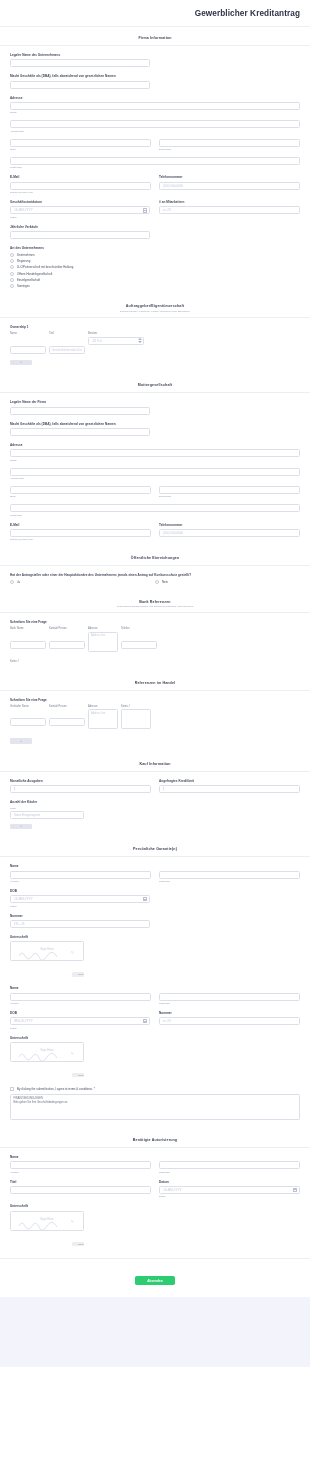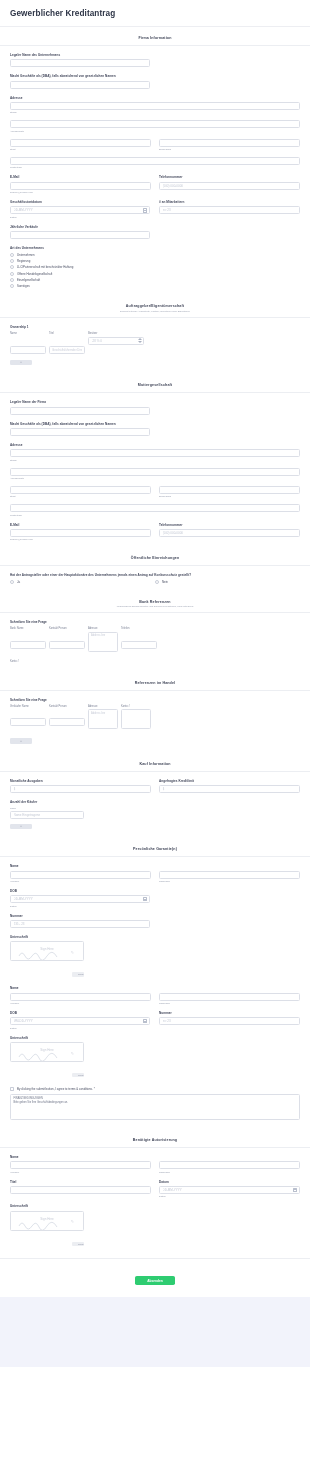--- a/index.html
+++ b/index.html
@@ -9,21 +9,21 @@
     background: #ffffff;
     font-family: "Liberation Sans", sans-serif;
     color: #3b3f51;
     -webkit-font-smoothing: antialiased;
   }
   .page { width: 310px; background: #ffffff; }
 
   
   .form-header {
     padding: 9px 10px 8px;
-    text-align: left;
+    text-align: right;
     border-bottom: 1px solid #edeef2;
   }
   .form-title {
     font-size: 8.2px;
     font-weight: 700;
     color: #2c3345;
     letter-spacing: .1px;
   }
 
   

